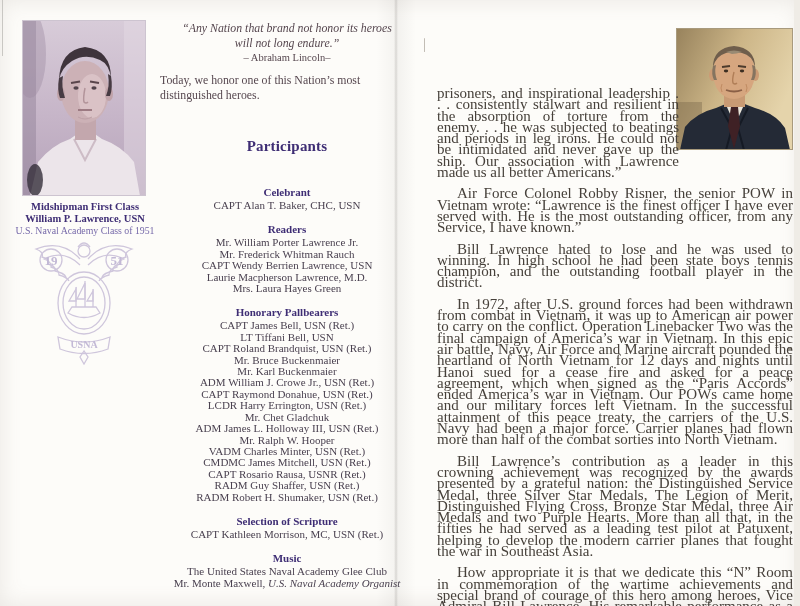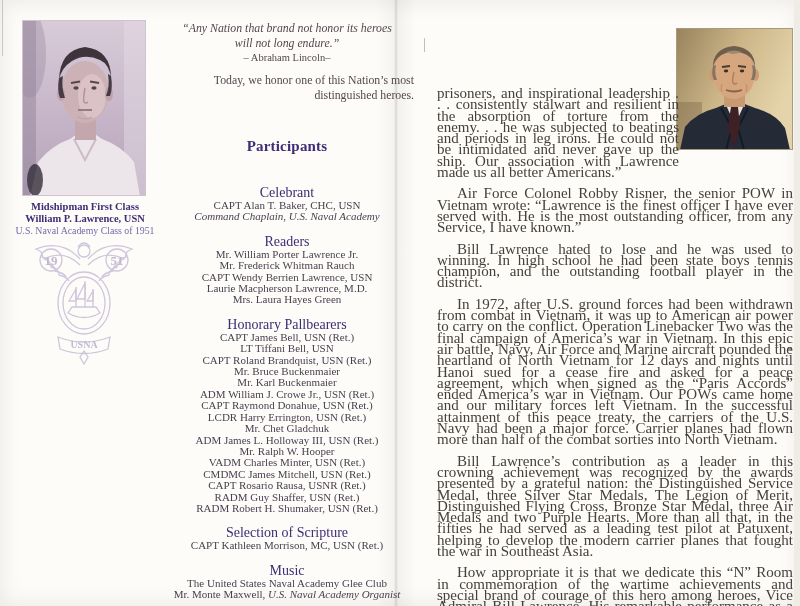--- a/index.html
+++ b/index.html
@@ -26,28 +26,28 @@
   .photo-left svg{display:block;width:100%;height:100%;}
   .caption{position:absolute;left:6px;top:201px;width:158px;text-align:center;}
   .caption .c-bold{font-weight:bold;font-size:10.5px;line-height:12px;color:var(--purple);}
   .caption .c-italic{font-size:9.8px;line-height:12px;color:var(--caption-italic);}
   .crest{position:absolute;left:28px;top:237px;width:112px;height:128px;opacity:.85;}
   .crest svg{display:block;width:100%;height:100%;}
 
   .quote{position:absolute;left:148px;top:21px;width:278px;text-align:center;color:var(--quote-ink);}
   .quote .q-line{font-style:italic;font-size:11.8px;line-height:14.5px;}
   .quote .q-attr{font-size:10.5px;line-height:13px;margin-top:1px;}
-  .honor{position:absolute;left:136px;top:73px;width:278px;text-align:right;color:var(--quote-ink);}
+  .honor{position:absolute;left:160px;top:73px;width:278px;text-align:left;color:var(--quote-ink);}
   .honor .h-inner{display:inline-block;width:225px;font-size:11.8px;line-height:15px;}
 
   .participants{position:absolute;left:148px;top:138px;width:278px;text-align:center;}
   .p-title{font-weight:bold;font-size:15px;line-height:16px;color:var(--purple);margin-bottom:32px;letter-spacing:.2px;}
   .sec{margin-top:12px;}
   .sec.first{margin-top:0;}
-  .sec-heading{font-weight:normal;font-size:14px;line-height:13px;color:var(--purple);margin-bottom:1px;}
+  .sec-heading{font-weight:bold;font-size:11px;line-height:13px;color:var(--purple);margin-bottom:1px;}
   .pline{font-size:11px;line-height:11.4px;color:var(--left-ink);}
   .pline .it{font-style:italic;}
 
   
   .photo-right{position:absolute;left:676px;top:28px;width:117px;height:122px;}
   .photo-right svg{display:block;width:100%;height:100%;}
   .right-text{position:absolute;left:437px;top:88px;width:356px;color:var(--body-ink);}
   .rp{margin:0 0 10px 0;font-size:15px;line-height:11.3px;text-align:justify;text-indent:20px;}
   .rp.rp-first{text-indent:0;margin-right:114px;}
 </style>
@@ -146,21 +146,20 @@
   <div class="honor">
     <span class="h-inner">Today, we honor one of this Nation’s most distinguished heroes.</span>
   </div>
 
   <div class="participants">
     <div class="p-title">Participants</div>
     <div>
         <div class="sec first">
           <div class="sec-heading">Celebrant</div>
           <div class="pline"><span>CAPT Alan T. Baker, CHC, USN</span></div>
-          <div class="pline"><span class="it">Command Chaplain, U.S. Naval Academy</span></div>
         </div>
         <div class="sec">
           <div class="sec-heading">Readers</div>
           <div class="pline"><span>Mr. William Porter Lawrence Jr.</span></div>
           <div class="pline"><span>Mr. Frederick Whitman Rauch</span></div>
           <div class="pline"><span>CAPT Wendy Berrien Lawrence, USN</span></div>
           <div class="pline"><span>Laurie Macpherson Lawrence, M.D.</span></div>
           <div class="pline"><span>Mrs. Laura Hayes Green</span></div>
         </div>
         <div class="sec">

